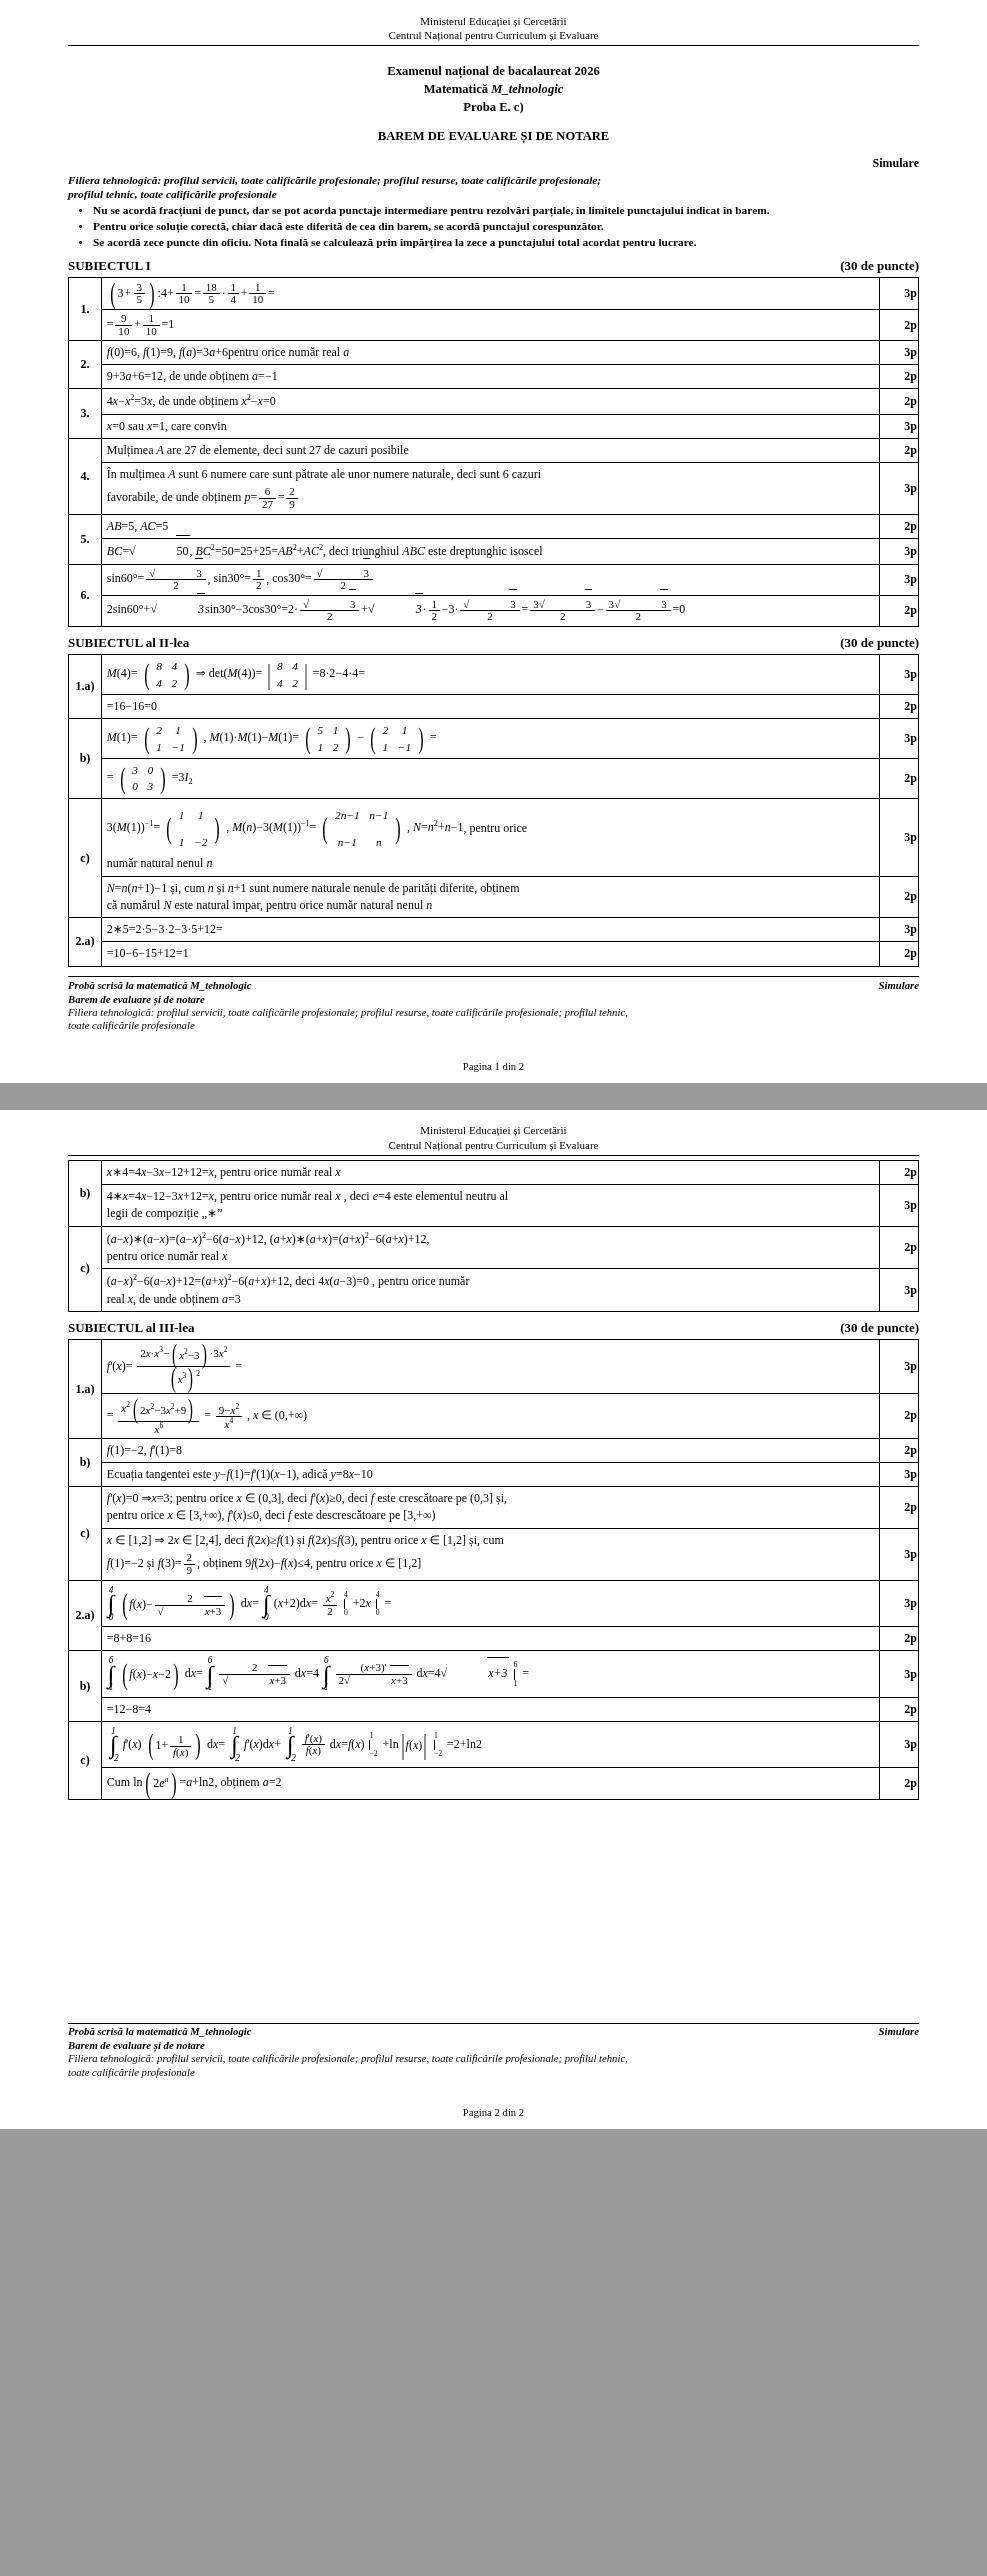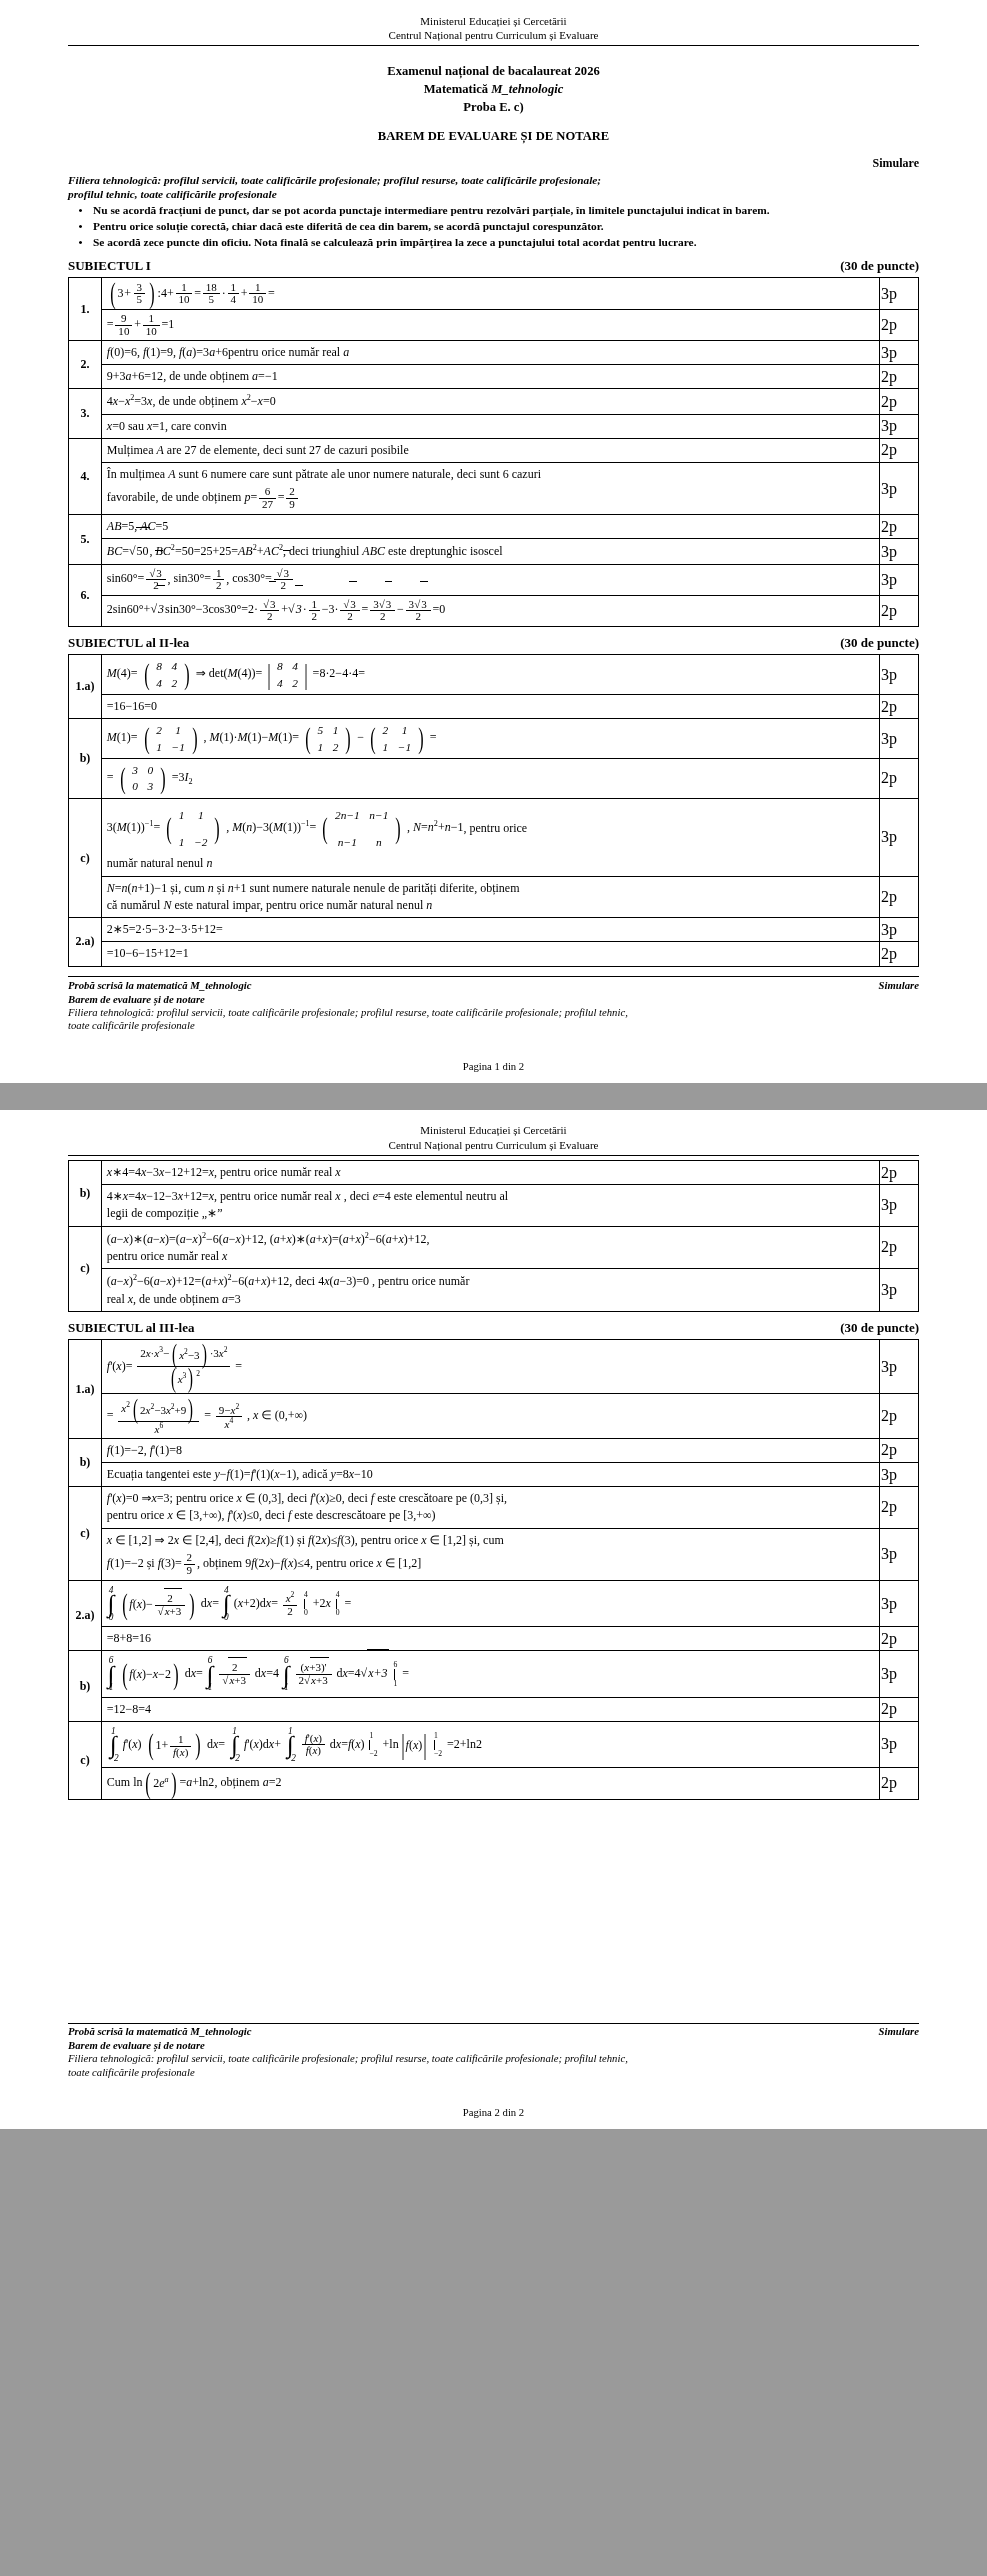--- a/index.html
+++ b/index.html
@@ -39,35 +39,35 @@
 
   .subj {
     display:flex; justify-content:space-between; align-items:flex-end;
     font-weight:bold; font-size:13px; margin-top:8.7px; margin-bottom:2.9px;
   }
 
   table.bar { width:100%; border-collapse:collapse; table-layout:fixed; }
   table.bar td { border:1px solid #000; vertical-align:middle; }
   td.idx { width:33px; text-align:center; font-weight:bold; font-size:12px; padding:1px 1.9px; vertical-align:top; }
   td.body { padding:2.9px 4.8px; font-size:12px; line-height:1.45; }
-  td.pts { width:39px; text-align:left; font-weight:normal; font-size:16px; }
+  td.pts { width:39px; text-align:right; font-weight:bold; font-size:12px; }
 
   .m { font-family:"Liberation Serif", serif; font-style:italic; }
   .up { font-style:normal; }
 
   
   .fr { display:inline-block; vertical-align:middle; text-align:center; margin:0 1.9px; font-size:0.92em; line-height:1.05;}
   .fr > span { display:block; padding:0 2.9px; }
   .fr > span.den { border-top:1px solid #000; }
   sub, sup { font-size:0.68em; font-style:normal; }
 
   
   .rad { display:inline-block; white-space:nowrap; }
   .rad .sign { font-style:normal; }
-  .rad .body { border-top:1px solid #000; padding:16px 1px 0 1px; }
+  .rad .body { border-top:1px solid #000; padding:8px 1px 0 1px;margin-left:40px; }
 
   
   .mx { display:inline-flex; align-items:center; vertical-align:middle; margin:0 1px; }
   .mx .par { font-size:2.45em; font-style:normal; line-height:0.85; font-weight:300; transform:scaleX(0.55); display:inline-block;}
   .mx .vb { font-size:2.45em; font-style:normal; line-height:0.85; display:inline-block; transform:scaleX(0.6); }
   .mx table { border-collapse:collapse; }
   .mx table td { border:none; padding:0px 4.8px; text-align:center; font-size:0.95em; }
 
   
   .intg { display:inline-flex; flex-direction:column; align-items:center; vertical-align:middle; font-size:0.82em; line-height:1; margin:0 1px;}

